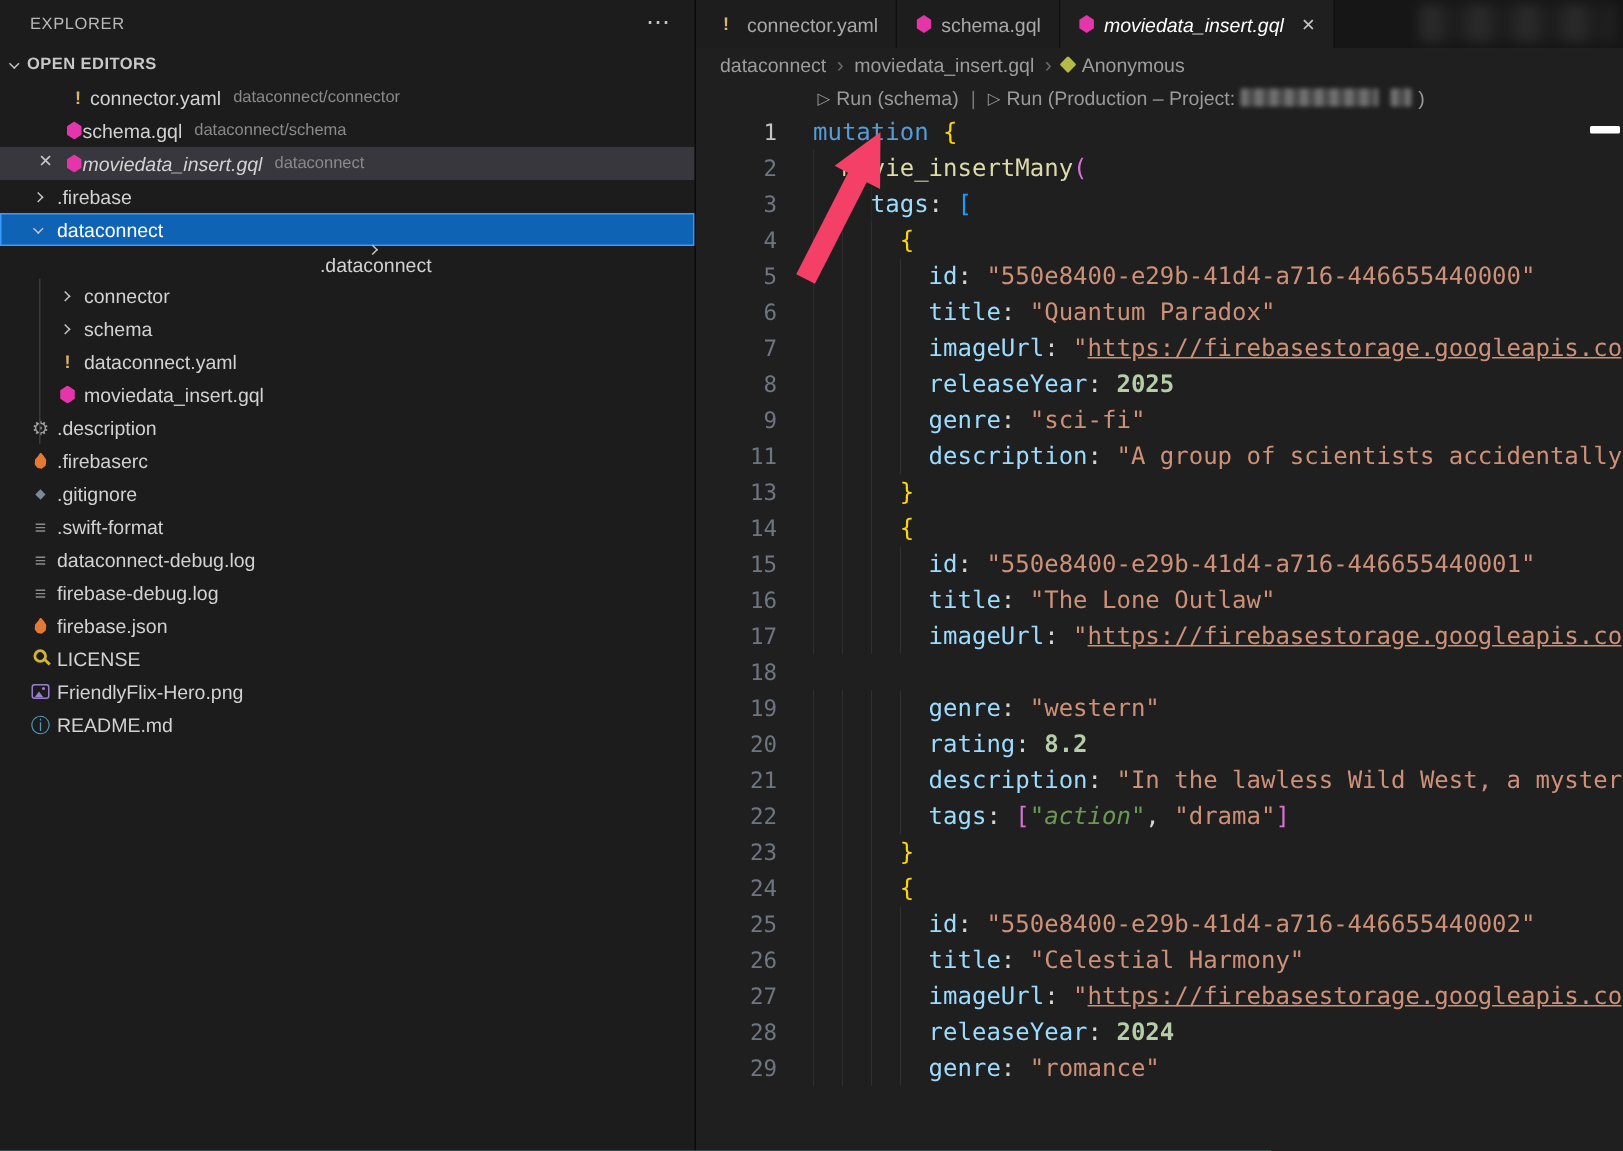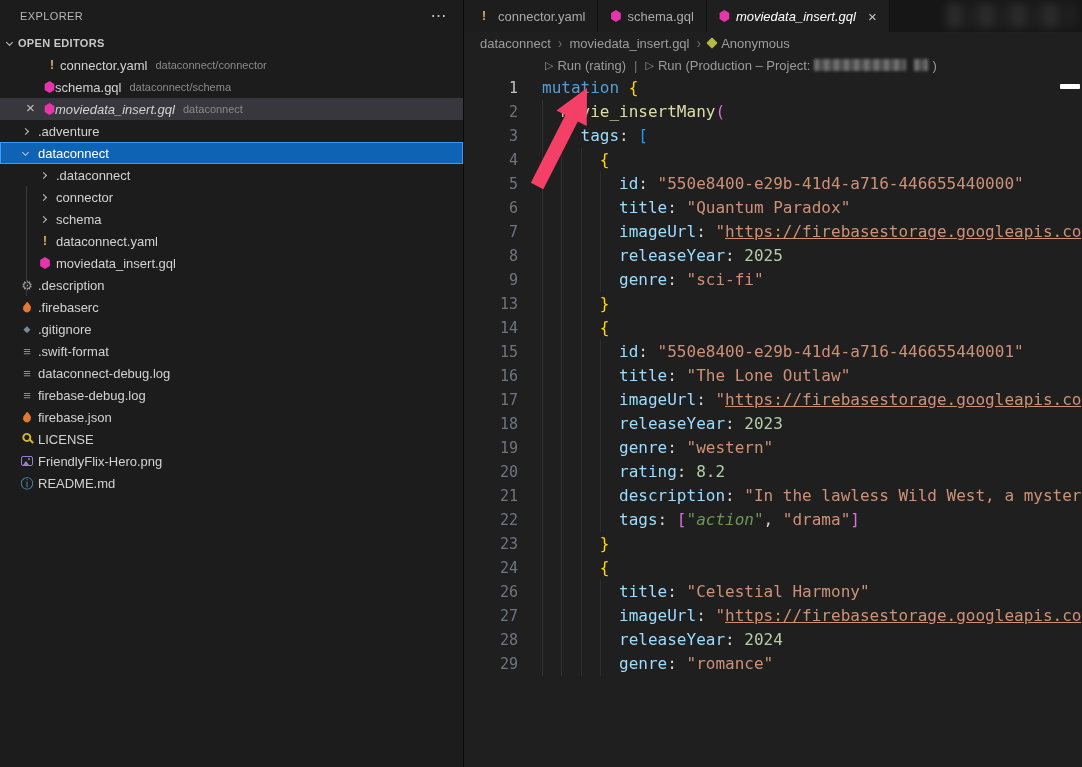--- a/index.html
+++ b/index.html
@@ -85,21 +85,21 @@
   .ln.act { color:#c6c6c6; }
   .lc { padding-left:24px; white-space:pre; font-size:16px; line-height:24px; overflow:hidden; }
   .tok { white-space:pre; }
   .ind { display:inline-block; vertical-align:top; background-image:repeating-linear-gradient(to right,#2f2f2f 0,#2f2f2f 1px,transparent 1px,transparent 19.27px); }
   .p  { color:#d4d4d4; }
   .kw { color:#569cd6; }
   .fn { color:#dcdcaa; }
   .pr { color:#9cdcfe; }
   .st { color:#ce9178; }
   .su { color:#ce9178; text-decoration:underline; }
-  .nu { color:#b5cea8; }
+  .nu { color:#b5cea8;font-weight:bold; }
   .b1 { color:#ffd700; }
   .b2 { color:#da70d6; }
   .b3 { color:#179fff; }
   .it { color:#6a9955; font-style:italic; }
 
   #annotation-arrow { position:absolute; left:0; top:0; pointer-events:none; z-index:60; }
   #overview-mark { position:absolute; left:1060px; top:84px; width:20px; height:5px; background:#ffffff; border-radius:1px; z-index:50; }
 </style>
 </head>
 <body>
@@ -133,29 +133,29 @@
           <span class="label ital">moviedata_insert.gql</span>
           <span class="oe-desc">dataconnect</span>
         </div>
       </div>
 
     <div id="tree">
         <div class="row tree-row" style="padding-left: 18px;">
           <span class="slot">
             <span class="chev"></span>
           </span>
-          <span class="label">.adventure</span>
+          <span class="label">.firebase</span>
         </div>
         <div class="row tree-row sel" style="padding-left: 18px;">
           <span class="slot">
             <span class="chev down"></span>
           </span>
           <span class="label">dataconnect</span>
         </div>
-        <div class="row tree-row" style="padding-left: 36px;">
+        <div class="row tree-row" style="padding-left: 36px; flex-direction: column;">
           <span class="slot">
             <span class="chev"></span>
           </span>
           <span class="label">.dataconnect</span>
         </div>
         <div class="row tree-row" style="padding-left: 36px;">
           <span class="slot">
             <span class="chev"></span>
           </span>
           <span class="label">connector</span>
@@ -274,21 +274,21 @@
         <span class="bc-item">
           <span class="ficon icon-operation"></span>
           <span>Anonymous</span>
         </span>
       </div>
 
     <div id="code">
       <div id="codelens">
         <span class="cl-item">
           <span class="cl-play">▷</span>
-          <span>Run (rating)</span>
+          <span>Run (schema)</span>
         </span>
         <span class="cl-div">|</span>
         <span class="cl-item">
           <span class="cl-play">▷</span>
           <span>Run (Production – Project:</span>
           <span class="redact w1"></span>
           <span class="redact w2"></span>
           <span>)</span>
         </span>
       </div>
@@ -323,20 +323,24 @@
           </div>
           <div class="code-line">
             <span class="ln">8</span>
             <span class="lc"><span class="tok p ind">        </span><span class="tok pr">releaseYear</span><span class="tok p">: </span><span class="tok nu">2025</span></span>
           </div>
           <div class="code-line">
             <span class="ln">9</span>
             <span class="lc"><span class="tok p ind">        </span><span class="tok pr">genre</span><span class="tok p">: </span><span class="tok st">"sci-fi"</span></span>
           </div>
           <div class="code-line">
+            <span class="ln">11</span>
+            <span class="lc"><span class="tok p ind">        </span><span class="tok pr">description</span><span class="tok p">: </span><span class="tok st">"A group of scientists accidentally</span></span>
+          </div>
+          <div class="code-line">
             <span class="ln">13</span>
             <span class="lc"><span class="tok p ind">      </span><span class="tok b1">}</span></span>
           </div>
           <div class="code-line">
             <span class="ln">14</span>
             <span class="lc"><span class="tok p ind">      </span><span class="tok b1">{</span></span>
           </div>
           <div class="code-line">
             <span class="ln">15</span>
             <span class="lc"><span class="tok p ind">        </span><span class="tok pr">id</span><span class="tok p">: </span><span class="tok st">"550e8400-e29b-41d4-a716-446655440001"</span></span>
@@ -344,21 +348,20 @@
           <div class="code-line">
             <span class="ln">16</span>
             <span class="lc"><span class="tok p ind">        </span><span class="tok pr">title</span><span class="tok p">: </span><span class="tok st">"The Lone Outlaw"</span></span>
           </div>
           <div class="code-line">
             <span class="ln">17</span>
             <span class="lc"><span class="tok p ind">        </span><span class="tok pr">imageUrl</span><span class="tok p">: </span><span class="tok st">"</span><span class="tok su">https://firebasestorage.googleapis.co</span></span>
           </div>
           <div class="code-line">
             <span class="ln">18</span>
-            <span class="lc"><span class="tok p ind">        </span><span class="tok pr">releaseYear</span><span class="tok p">: </span><span class="tok nu">2023</span></span>
           </div>
           <div class="code-line">
             <span class="ln">19</span>
             <span class="lc"><span class="tok p ind">        </span><span class="tok pr">genre</span><span class="tok p">: </span><span class="tok st">"western"</span></span>
           </div>
           <div class="code-line">
             <span class="ln">20</span>
             <span class="lc"><span class="tok p ind">        </span><span class="tok pr">rating</span><span class="tok p">: </span><span class="tok nu">8.2</span></span>
           </div>
           <div class="code-line">
@@ -369,20 +372,24 @@
             <span class="ln">22</span>
             <span class="lc"><span class="tok p ind">        </span><span class="tok pr">tags</span><span class="tok p">: </span><span class="tok b2">[</span><span class="tok it">"action"</span><span class="tok p">, </span><span class="tok st">"drama"</span><span class="tok b2">]</span></span>
           </div>
           <div class="code-line">
             <span class="ln">23</span>
             <span class="lc"><span class="tok p ind">      </span><span class="tok b1">}</span></span>
           </div>
           <div class="code-line">
             <span class="ln">24</span>
             <span class="lc"><span class="tok p ind">      </span><span class="tok b1">{</span></span>
+          </div>
+          <div class="code-line">
+            <span class="ln">25</span>
+            <span class="lc"><span class="tok p ind">        </span><span class="tok pr">id</span><span class="tok p">: </span><span class="tok st">"550e8400-e29b-41d4-a716-446655440002"</span></span>
           </div>
           <div class="code-line">
             <span class="ln">26</span>
             <span class="lc"><span class="tok p ind">        </span><span class="tok pr">title</span><span class="tok p">: </span><span class="tok st">"Celestial Harmony"</span></span>
           </div>
           <div class="code-line">
             <span class="ln">27</span>
             <span class="lc"><span class="tok p ind">        </span><span class="tok pr">imageUrl</span><span class="tok p">: </span><span class="tok st">"</span><span class="tok su">https://firebasestorage.googleapis.co</span></span>
           </div>
           <div class="code-line">

